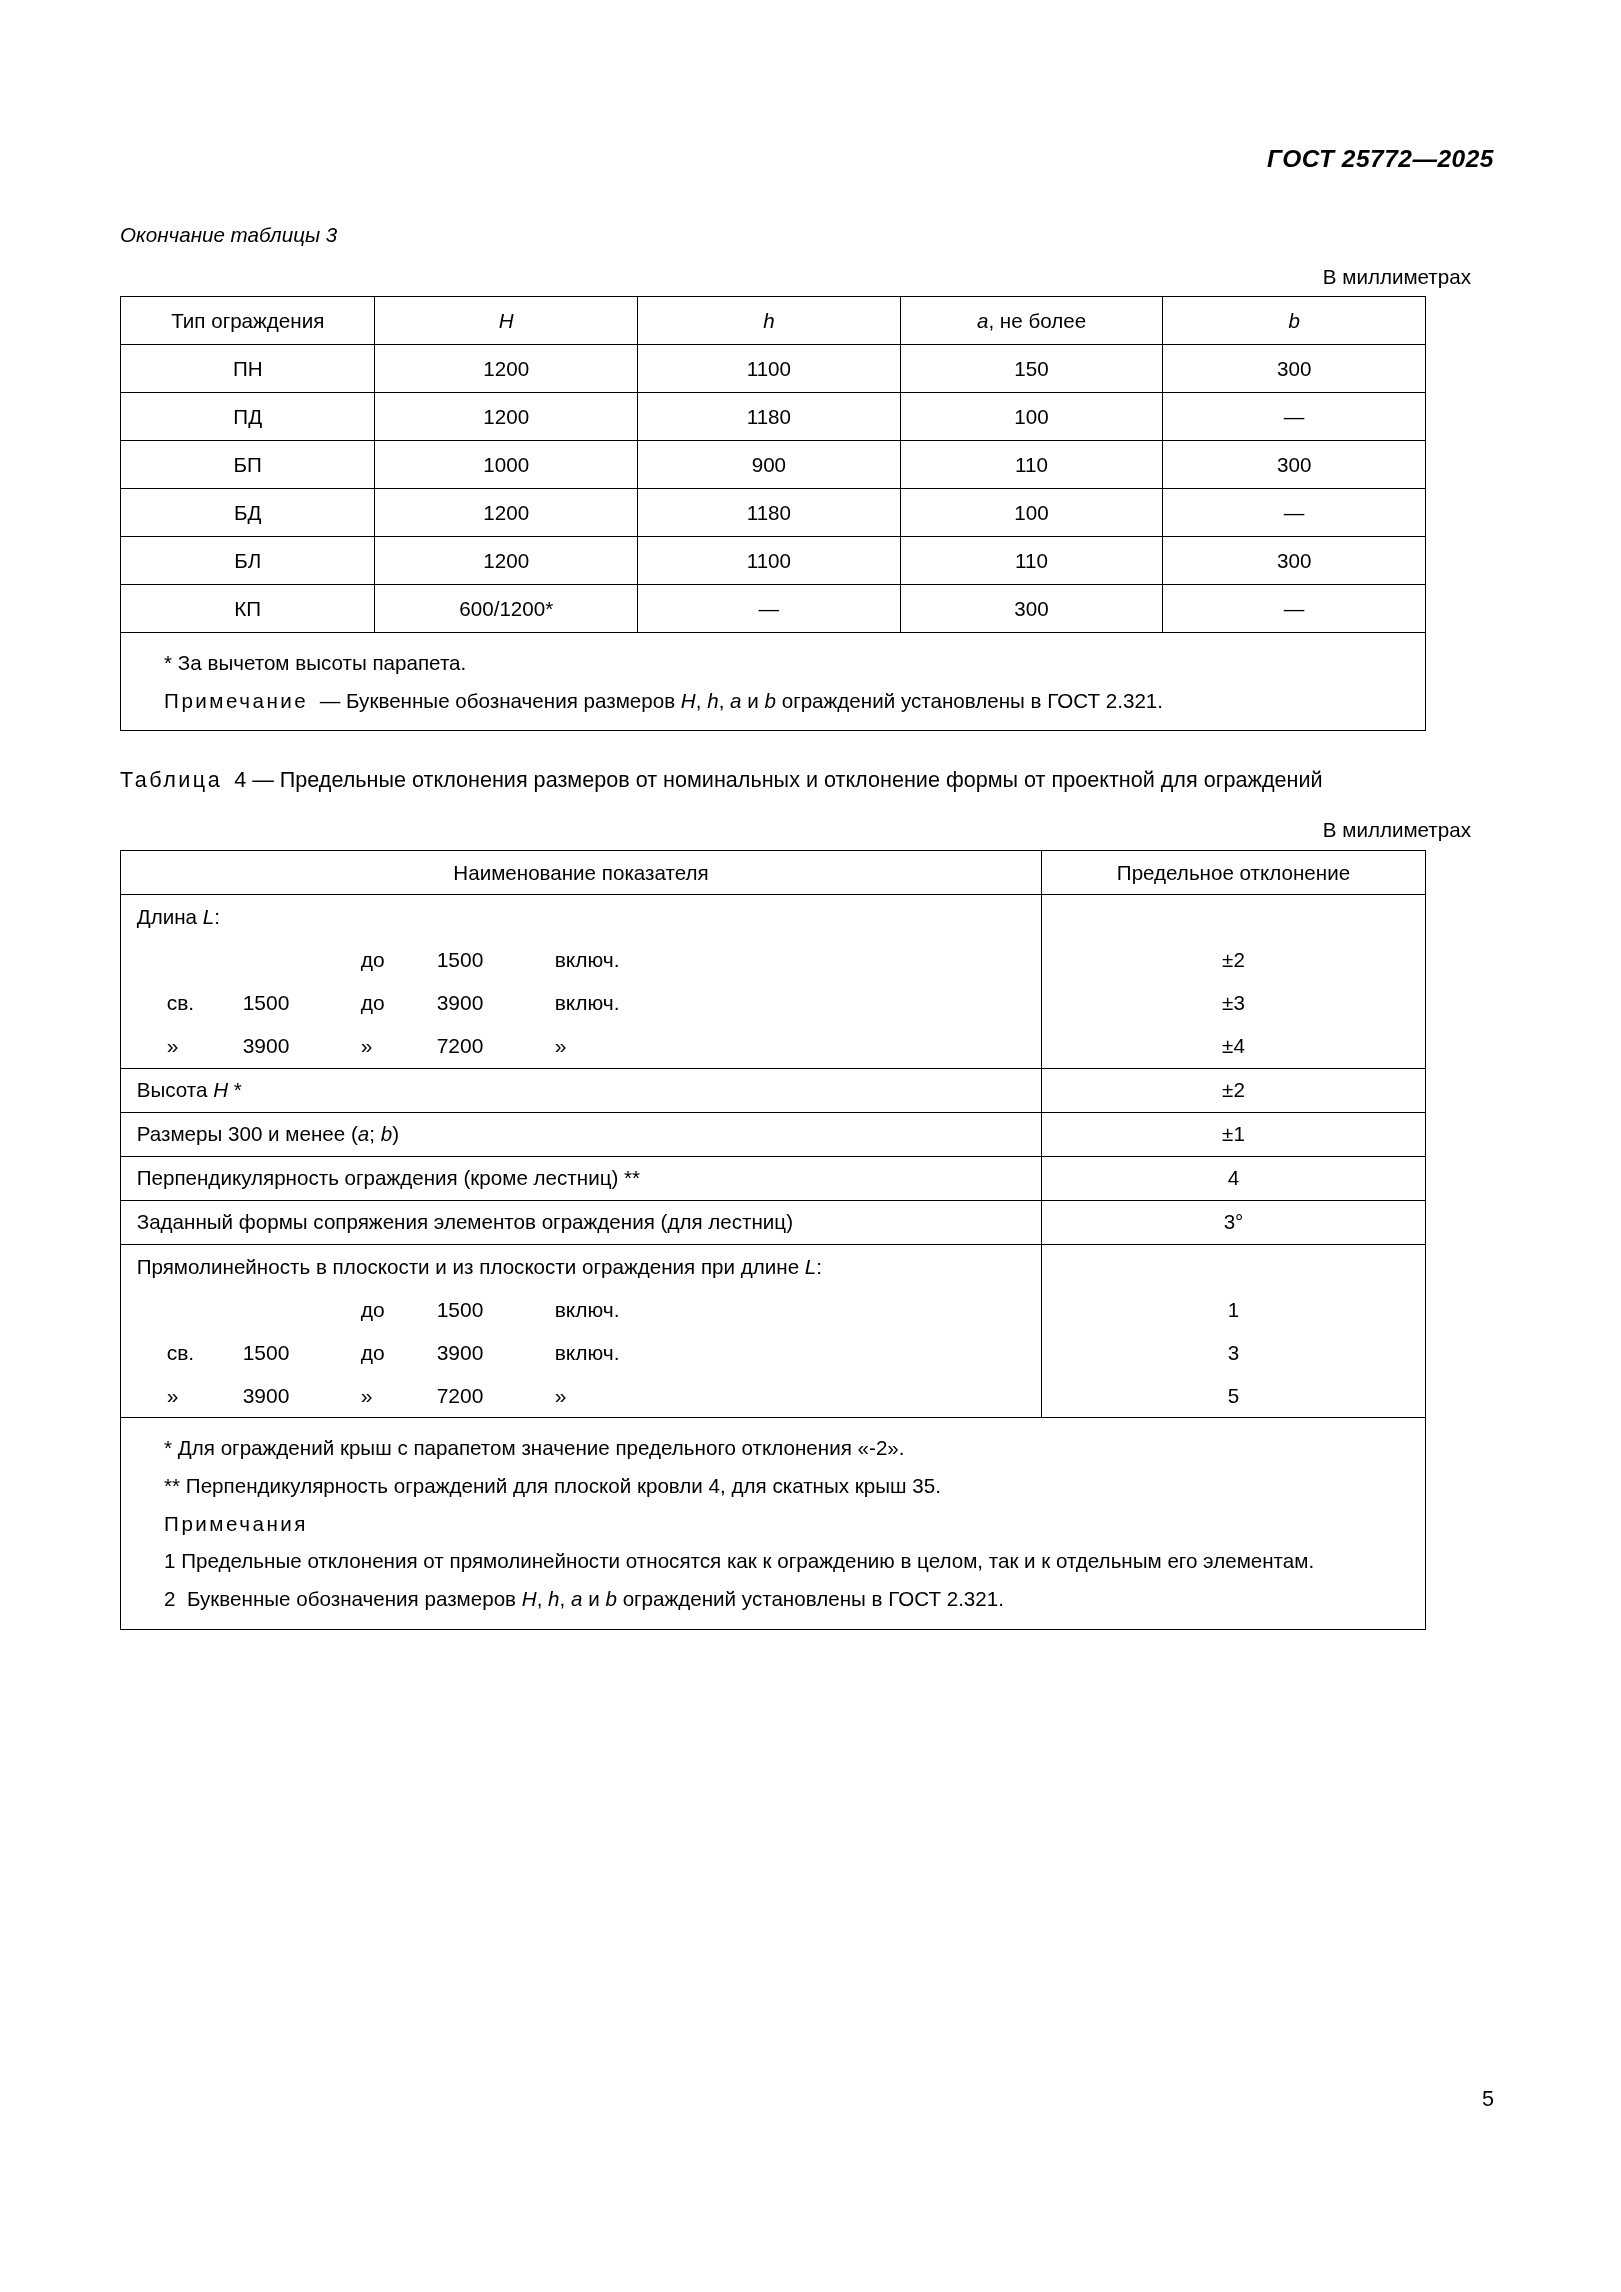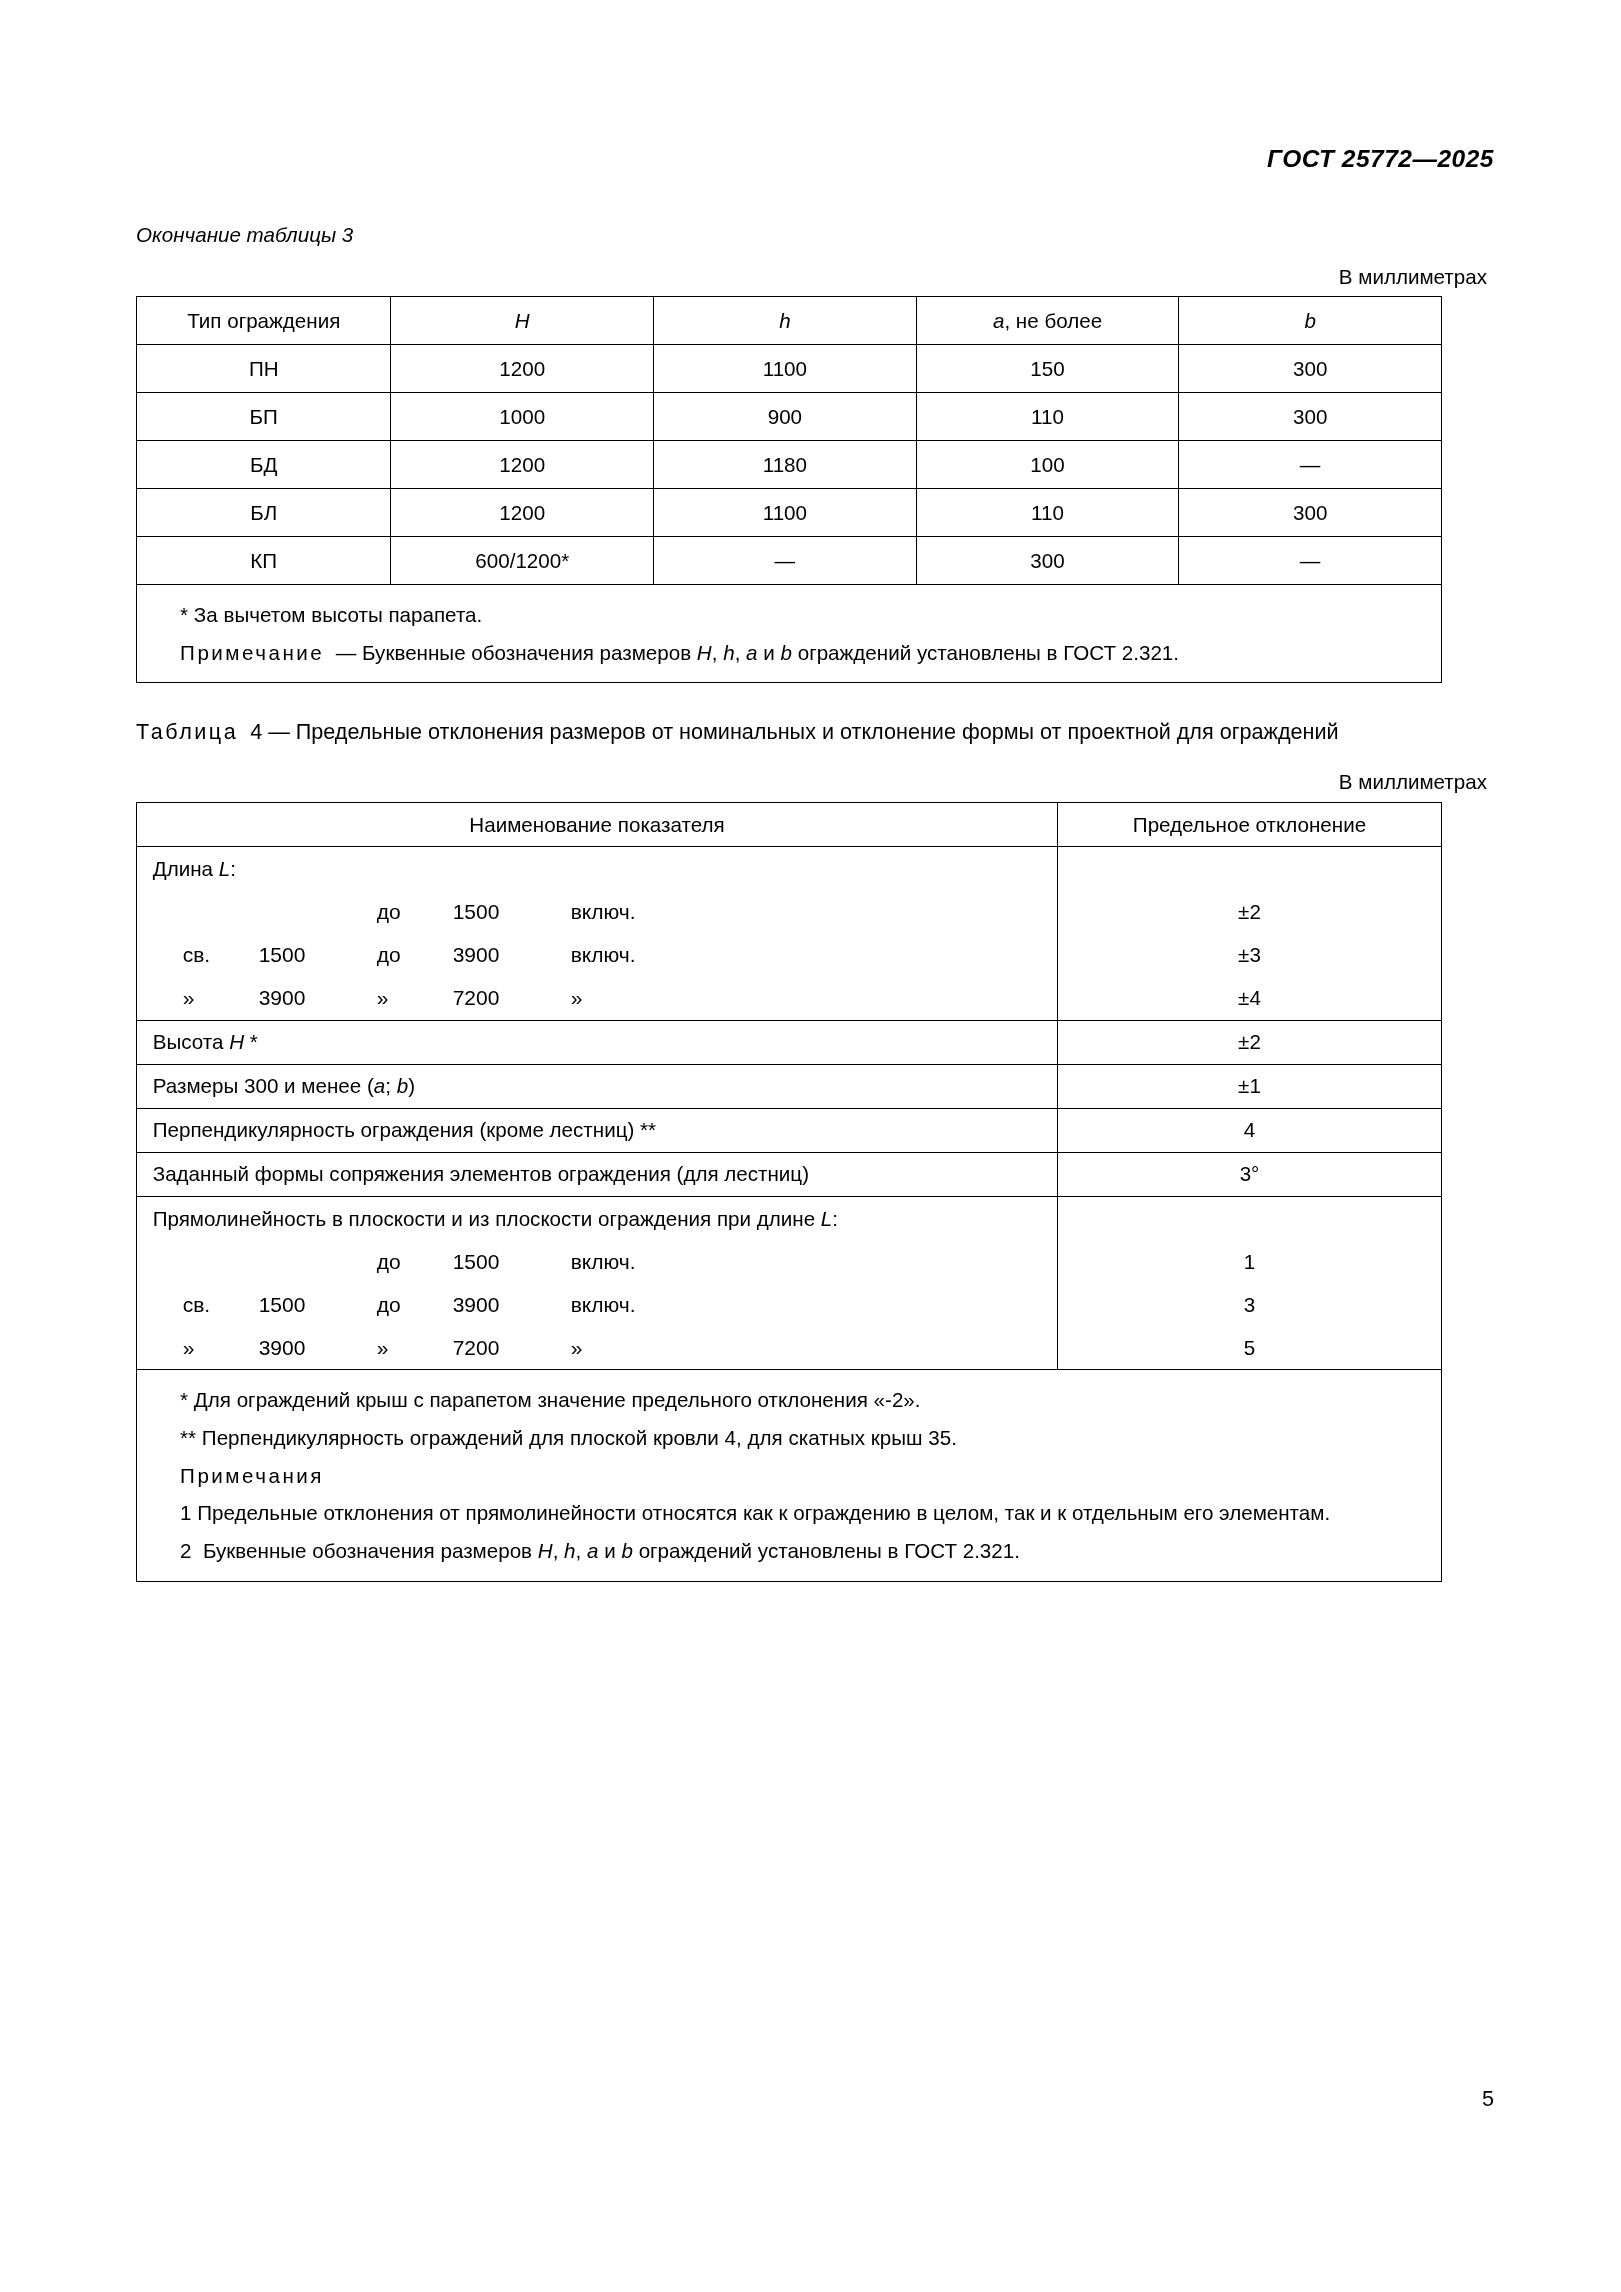--- a/index.html
+++ b/index.html
@@ -25,21 +25,21 @@
     position: absolute;
     top: 145px;
     right: 127px;
     font-size: 24.5px;
     font-weight: bold;
     letter-spacing: 0.5px;
     font-style: italic;
   }
   .content {
     position: absolute;
-    left: 136px;
+    left: 120px;
     top: 223px;
     width: 1382px;
   }
   .caption-italic {
     font-style: italic;
     font-size: 20.6px;
     margin-bottom: 17.6px;
   }
   .units-line {
     text-align: right;
@@ -164,20 +164,27 @@
         <th class="italic">b</th>
       </tr>
       <tr>
         <td>ПН</td>
         <td>1200</td>
         <td>1100</td>
         <td>150</td>
         <td>300</td>
       </tr>
       <tr>
+        <td>ПД</td>
+        <td>1200</td>
+        <td>1180</td>
+        <td>100</td>
+        <td>—</td>
+      </tr>
+      <tr>
         <td>БП</td>
         <td>1000</td>
         <td>900</td>
         <td>110</td>
         <td>300</td>
       </tr>
       <tr>
         <td>БД</td>
         <td>1200</td>
         <td>1180</td>

